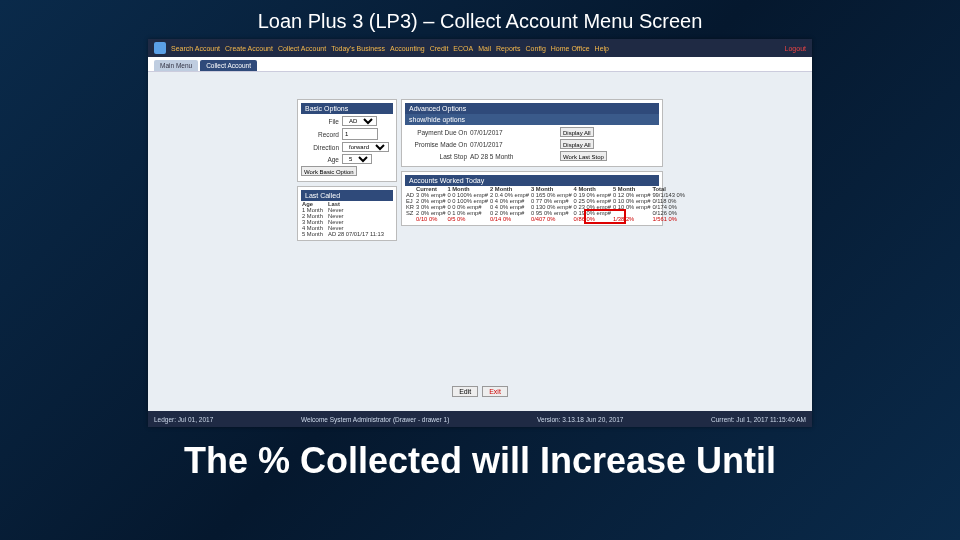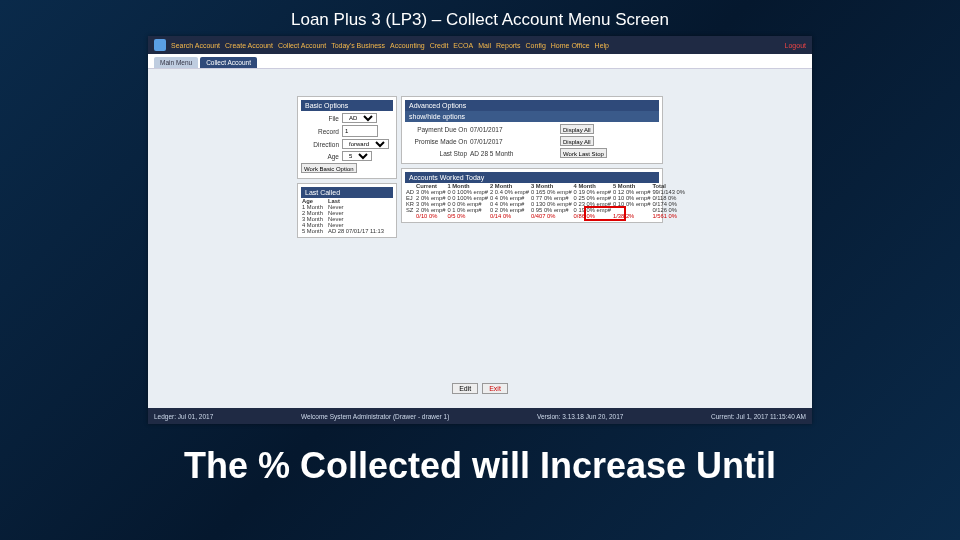--- a/index.html
+++ b/index.html
@@ -1,17 +1,17 @@
 <!DOCTYPE html>
 <html><head>
 <meta charset="utf-8">
 <style>
 html,body{margin:0;padding:0;width:960px;height:540px;font-family:Arial,Helvetica,sans-serif;overflow:hidden}
 body{background:linear-gradient(135deg,#0a2a4a 0%,#05182e 50%,#0a2a4a 100%);color:#fff;position:relative}
-.slide-title{font-size:17px;color:#fff;text-align:center;padding:10px 16px 6px;font-weight:400}
+.slide-title{font-size:20px;color:#fff;text-align:center;padding:10px 16px 6px;font-weight:400}
 .screenshot{width:664px;height:388px;margin:0 auto;background:#e9eef3;position:relative;font-size:7px;color:#333;box-shadow:0 0 4px rgba(0,0,0,.4)}
 .ss-header{background:#1f2a44;height:18px;display:flex;align-items:center;padding:0 6px;gap:5px}
 .ss-header .logo{width:12px;height:12px;background:#5aa0e6;border-radius:2px}
 .ss-header a{color:#f6b94b;font-size:7px;text-decoration:none;white-space:nowrap}
 .ss-header .logout{margin-left:auto;color:#e44;font-size:7px}
 .ss-tabs{background:#fff;height:14px;display:flex;align-items:flex-end;padding:0 6px;border-bottom:1px solid #ccd}
 .ss-tabs span{background:#2f4a7a;color:#fff;font-size:6.5px;padding:2px 6px;border-radius:2px 2px 0 0;margin-right:2px}
 .ss-tabs span.inactive{background:#bfcde0;color:#334}
 .ss-body{position:absolute;top:32px;bottom:16px;left:0;right:0;padding:28px 0 0 0;display:flex;justify-content:center;gap:4px}
 .panel{border:1px solid #bbb;background:#fff;padding:3px;font-size:6.5px}
@@ -27,21 +27,21 @@
 .adv .row .val{width:90px;display:inline-block}
 .lastcalled{width:92px}
 .worked{width:254px}
 .worked table,.lastcalled table{width:100%;border-collapse:collapse;font-size:5.8px}
 .worked th,.worked td,.lastcalled th,.lastcalled td{padding:0 1px;text-align:left;white-space:nowrap}
 .worked tr.tot td{color:#c00}
 .hlbox{position:absolute;border:2px solid #d00;width:38px;height:11px}
 .ss-bottom{position:absolute;bottom:30px;left:0;right:0;text-align:center}
 .ss-bottom button{font-size:7px;border:1px solid #999;background:#eee;padding:1px 6px;margin:0 1px}
 .ss-footer{position:absolute;bottom:0;left:0;right:0;height:16px;background:#1f2a44;display:flex;align-items:center;justify-content:space-between;padding:0 6px;color:#cdd9ea;font-size:6.5px}
-.caption{font-size:36px;font-weight:700;color:#fff;text-align:center;line-height:1.1;margin-top:22px}
+.caption{font-size:36px;font-weight:700;color:#fff;text-align:center;line-height:1.1;margin-top:14px}
 .col{display:flex;flex-direction:column;gap:4px}
 </style>
 </head>
 <body>
 
 <div class="slide-title">Loan Plus 3 (LP3) – Collect Account Menu Screen</div>
 
 <div class="screenshot">
 
   <div class="ss-header">

